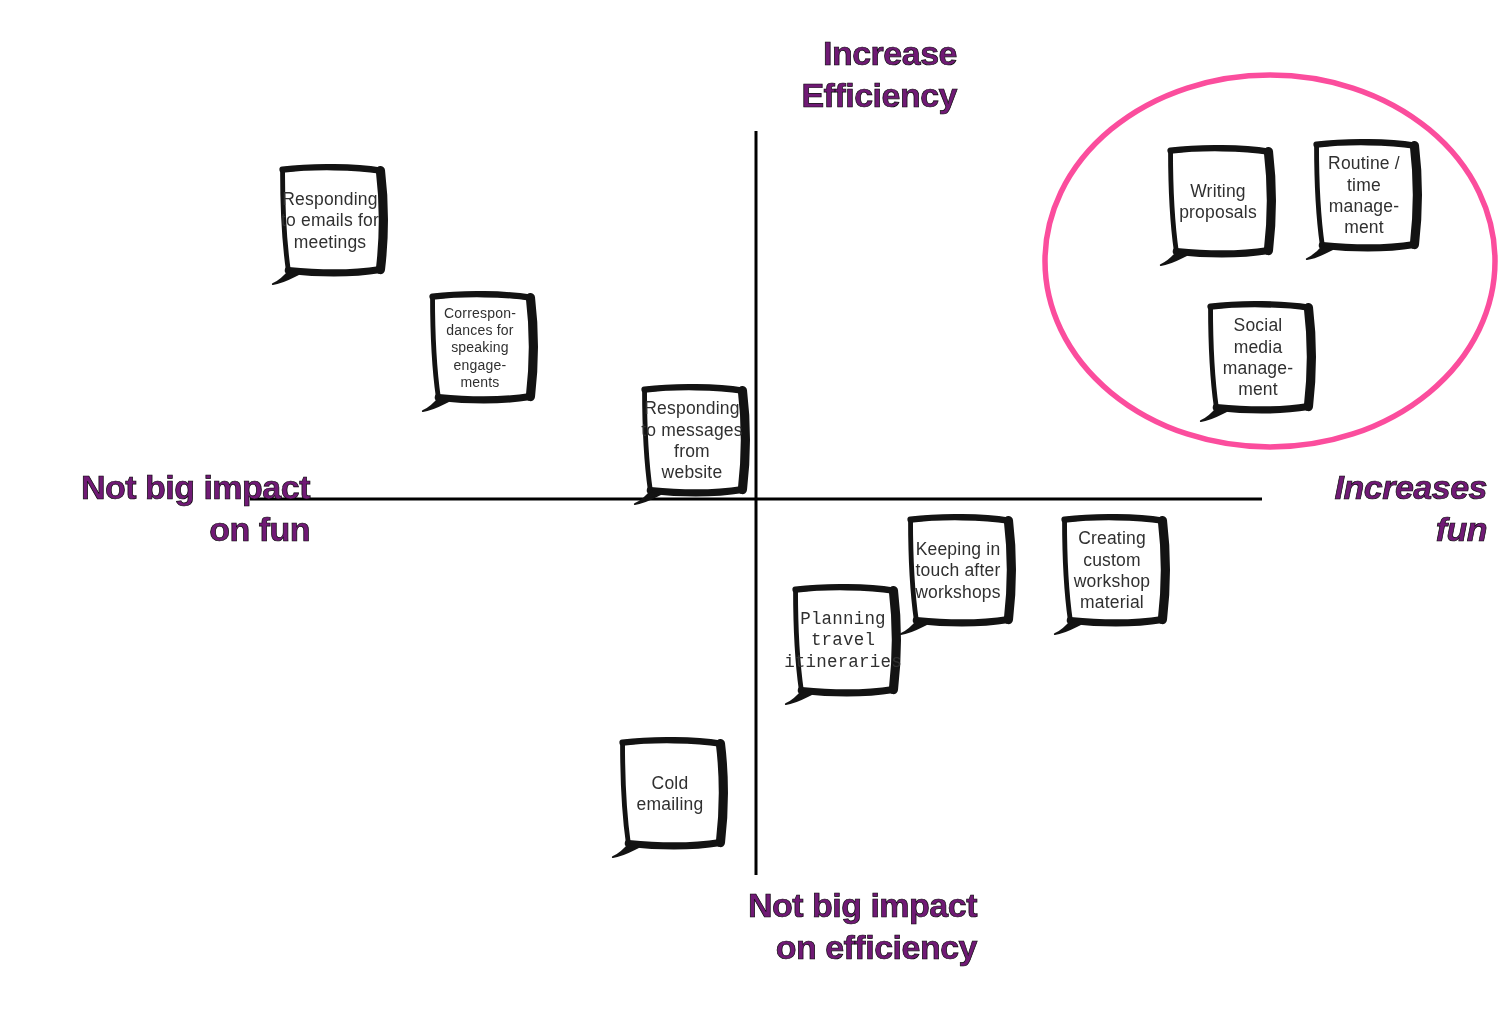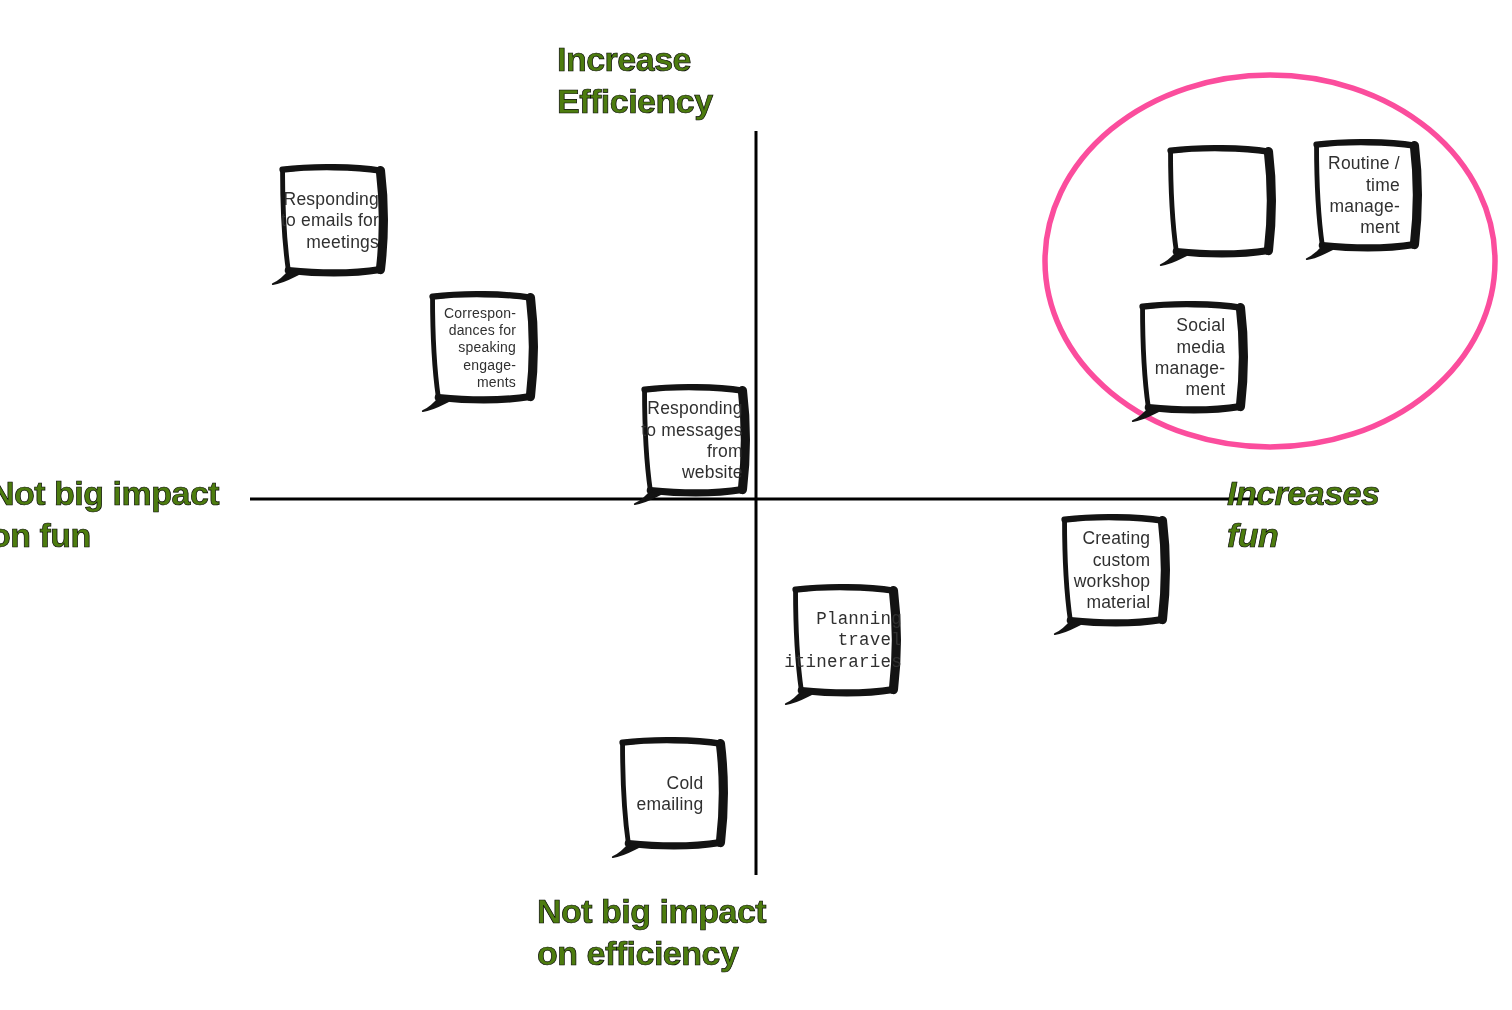--- a/index.html
+++ b/index.html
@@ -18,29 +18,28 @@
   .layer {
     position: absolute;
     left: 0;
     top: 0;
     width: 1512px;
     height: 1010px;
     pointer-events: none;
   }
   .axis-label {
     position: absolute;
-    text-align: left;
+    text-align: right;
     font-weight: bold;
     font-size: 34px;
     line-height: 1.24;
     letter-spacing: -0.5px;
-    color: #4d7c0f;
+    color: #701a75;
     -webkit-text-stroke: 0.7px #050505;
     white-space: pre-line;
-    margin-top: 6px;
   }
   .note {
     position: absolute;
     width: 126px;
     height: 130px;
   }
   .note-svg {
     position: absolute;
     left: 0;
     top: 0;
@@ -49,21 +48,21 @@
   }
   .note-text {
     position: absolute;
     left: 9px;
     right: 11px;
     top: 8px;
     bottom: 12px;
     display: flex;
     align-items: center;
     justify-content: center;
-    text-align: right;
+    text-align: center;
     font-size: 17.5px;
     line-height: 1.22;
     letter-spacing: 0.2px;
     color: #303030;
     white-space: pre-line;
   }
 </style>
 </head>
 <body>
 
@@ -130,37 +129,39 @@
   </div>
 
   <div class="note" style="left:1156px; top:139px;">
     <svg class="note-svg" viewBox="0 0 130 132" aria-hidden="true">
       <path d="M15,11 C47,7 91,8 116,12 C120,45 120,80 116,114 C83,119 46,118 21,115 C16,80 15,45 15,11 Z" fill="#ffffff" stroke="#131313" stroke-width="5" stroke-linejoin="round"></path>
       <path d="M15,11 C47,7 91,8 116,12" fill="none" stroke="#131313" stroke-width="6.5" stroke-linecap="round"></path>
       <path d="M116,12 C120,45 120,80 116,114" fill="none" stroke="#131313" stroke-width="9.5" stroke-linecap="round"></path>
       <path d="M21,115 C50,118 85,119 116,114" fill="none" stroke="#131313" stroke-width="7.5" stroke-linecap="round"></path>
       <path d="M22,115 C18,120 12,126 5,129 C14,128 23,123 31,119 C27,117 24,116 22,115 Z" fill="#131313" stroke="#131313" stroke-width="2" stroke-linejoin="round"></path>
     </svg>
+    <div class="note-text">Writing
+proposals</div>
   </div>
 
   <div class="note" style="left:1302px; top:133px;">
     <svg class="note-svg" viewBox="0 0 130 132" aria-hidden="true">
       <path d="M15,11 C47,7 91,8 116,12 C120,45 120,80 116,114 C83,119 46,118 21,115 C16,80 15,45 15,11 Z" fill="#ffffff" stroke="#131313" stroke-width="5" stroke-linejoin="round"></path>
       <path d="M15,11 C47,7 91,8 116,12" fill="none" stroke="#131313" stroke-width="6.5" stroke-linecap="round"></path>
       <path d="M116,12 C120,45 120,80 116,114" fill="none" stroke="#131313" stroke-width="9.5" stroke-linecap="round"></path>
       <path d="M21,115 C50,118 85,119 116,114" fill="none" stroke="#131313" stroke-width="7.5" stroke-linecap="round"></path>
       <path d="M22,115 C18,120 12,126 5,129 C14,128 23,123 31,119 C27,117 24,116 22,115 Z" fill="#131313" stroke="#131313" stroke-width="2" stroke-linejoin="round"></path>
     </svg>
     <div class="note-text">Routine /
 time
 manage-
 ment</div>
   </div>
 
-  <div class="note" style="left:1128px; top:295px;">
+  <div class="note" style="left:1196px; top:295px;">
     <svg class="note-svg" viewBox="0 0 130 132" aria-hidden="true">
       <path d="M15,11 C47,7 91,8 116,12 C120,45 120,80 116,114 C83,119 46,118 21,115 C16,80 15,45 15,11 Z" fill="#ffffff" stroke="#131313" stroke-width="5" stroke-linejoin="round"></path>
       <path d="M15,11 C47,7 91,8 116,12" fill="none" stroke="#131313" stroke-width="6.5" stroke-linecap="round"></path>
       <path d="M116,12 C120,45 120,80 116,114" fill="none" stroke="#131313" stroke-width="9.5" stroke-linecap="round"></path>
       <path d="M21,115 C50,118 85,119 116,114" fill="none" stroke="#131313" stroke-width="7.5" stroke-linecap="round"></path>
       <path d="M22,115 C18,120 12,126 5,129 C14,128 23,123 31,119 C27,117 24,116 22,115 Z" fill="#131313" stroke="#131313" stroke-width="2" stroke-linejoin="round"></path>
     </svg>
     <div class="note-text">Social
 media
 manage-
@@ -173,20 +174,32 @@
       <path d="M15,11 C47,7 91,8 116,12" fill="none" stroke="#131313" stroke-width="6.5" stroke-linecap="round"></path>
       <path d="M116,12 C120,45 120,80 116,114" fill="none" stroke="#131313" stroke-width="9.5" stroke-linecap="round"></path>
       <path d="M21,115 C50,118 85,119 116,114" fill="none" stroke="#131313" stroke-width="7.5" stroke-linecap="round"></path>
       <path d="M22,115 C18,120 12,126 5,129 C14,128 23,123 31,119 C27,117 24,116 22,115 Z" fill="#131313" stroke="#131313" stroke-width="2" stroke-linejoin="round"></path>
     </svg>
     <div class="note-text">Planning
 travel
 itineraries</div>
   </div>
 
+  <div class="note" style="left:896px; top:508px;">
+    <svg class="note-svg" viewBox="0 0 130 132" aria-hidden="true">
+      <path d="M15,11 C47,7 91,8 116,12 C120,45 120,80 116,114 C83,119 46,118 21,115 C16,80 15,45 15,11 Z" fill="#ffffff" stroke="#131313" stroke-width="5" stroke-linejoin="round"></path>
+      <path d="M15,11 C47,7 91,8 116,12" fill="none" stroke="#131313" stroke-width="6.5" stroke-linecap="round"></path>
+      <path d="M116,12 C120,45 120,80 116,114" fill="none" stroke="#131313" stroke-width="9.5" stroke-linecap="round"></path>
+      <path d="M21,115 C50,118 85,119 116,114" fill="none" stroke="#131313" stroke-width="7.5" stroke-linecap="round"></path>
+      <path d="M22,115 C18,120 12,126 5,129 C14,128 23,123 31,119 C27,117 24,116 22,115 Z" fill="#131313" stroke="#131313" stroke-width="2" stroke-linejoin="round"></path>
+    </svg>
+    <div class="note-text">Keeping in
+touch after
+workshops</div>
+  </div>
 
   <div class="note" style="left:608px; top:731px;">
     <svg class="note-svg" viewBox="0 0 130 132" aria-hidden="true">
       <path d="M15,11 C47,7 91,8 116,12 C120,45 120,80 116,114 C83,119 46,118 21,115 C16,80 15,45 15,11 Z" fill="#ffffff" stroke="#131313" stroke-width="5" stroke-linejoin="round"></path>
       <path d="M15,11 C47,7 91,8 116,12" fill="none" stroke="#131313" stroke-width="6.5" stroke-linecap="round"></path>
       <path d="M116,12 C120,45 120,80 116,114" fill="none" stroke="#131313" stroke-width="9.5" stroke-linecap="round"></path>
       <path d="M21,115 C50,118 85,119 116,114" fill="none" stroke="#131313" stroke-width="7.5" stroke-linecap="round"></path>
       <path d="M22,115 C18,120 12,126 5,129 C14,128 23,123 31,119 C27,117 24,116 22,115 Z" fill="#131313" stroke="#131313" stroke-width="2" stroke-linejoin="round"></path>
     </svg>
     <div class="note-text">Cold

